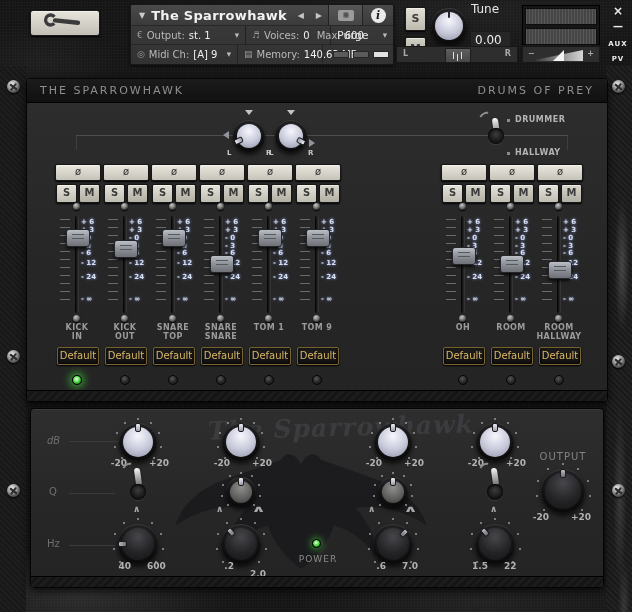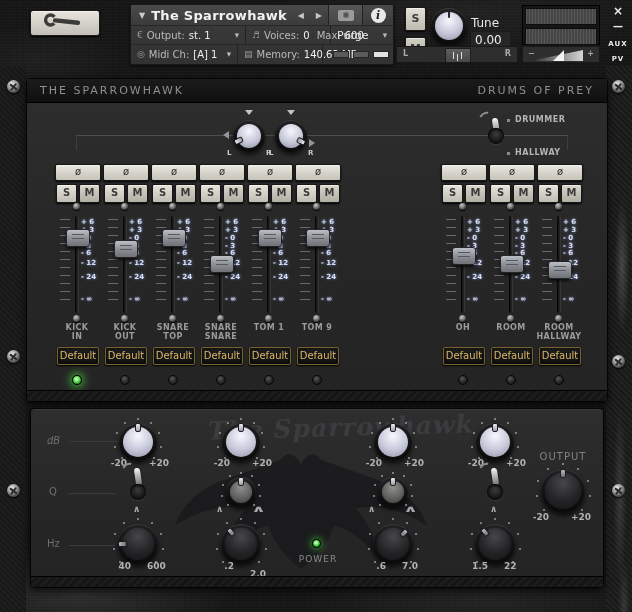--- a/index.html
+++ b/index.html
@@ -220,21 +220,21 @@
       </div>
       <div class="hcell c3">
         <span style="font-size:11px;color:#e8e8e8">Purge</span>
         <span class="caret" style="transform:scale(.8)">▼</span>
       </div>
     </div>
     <div class="hrow hrow3">
       <div class="hcell c1">
         <span class="hicon">◎</span>
         <span>Midi Ch:</span>
-        <span class="hval">[A] 1</span>
+        <span class="hval">[A] 9</span>
         <span class="caret" style="transform:scale(.8)">▼</span>
       </div>
       <div class="hcell c2">
         <span class="hicon">▤</span>
         <span>Memory:</span>
         <span class="hval">140.63 MB</span>
       </div>
       <div class="hcell c3">
         <span class="mchip"></span>
         <span class="mchip"></span>
@@ -243,21 +243,21 @@
     </div>
   </div>
 
   <div class="abs smbtn" style="left:405px;top:7px;">S</div>
   <div class="abs smbtn mute" style="left:405px;top:37px;">M</div>
 
   <div class="abs knob light" id="tune-knob" style="left:431px;top:8px;width:36px;height:36px;">
     <div class="cap"></div>
     <div class="tline"></div>
   </div>
-  <div class="abs" style="left:471px;top:16px;font-size:12px;color:#e6e6e6;">Tune</div>
+  <div class="abs" style="left:471px;top:2px;font-size:12px;color:#e6e6e6;">Tune</div>
   <div class="abs" style="left:471px;top:32px;font-size:12px;color:#ececec;background:#262626;padding:1px 8px 1px 4px;">0.00</div>
 
   <div class="abs meterframe">
     <div class="meterbar"></div>
     <div class="meterbar"></div>
   </div>
 
   <div class="slider" style="left:396px;top:46px;width:122px;">
     <span class="lab" style="left:6px">L</span>
     <span class="lab" style="right:6px">R</span>

